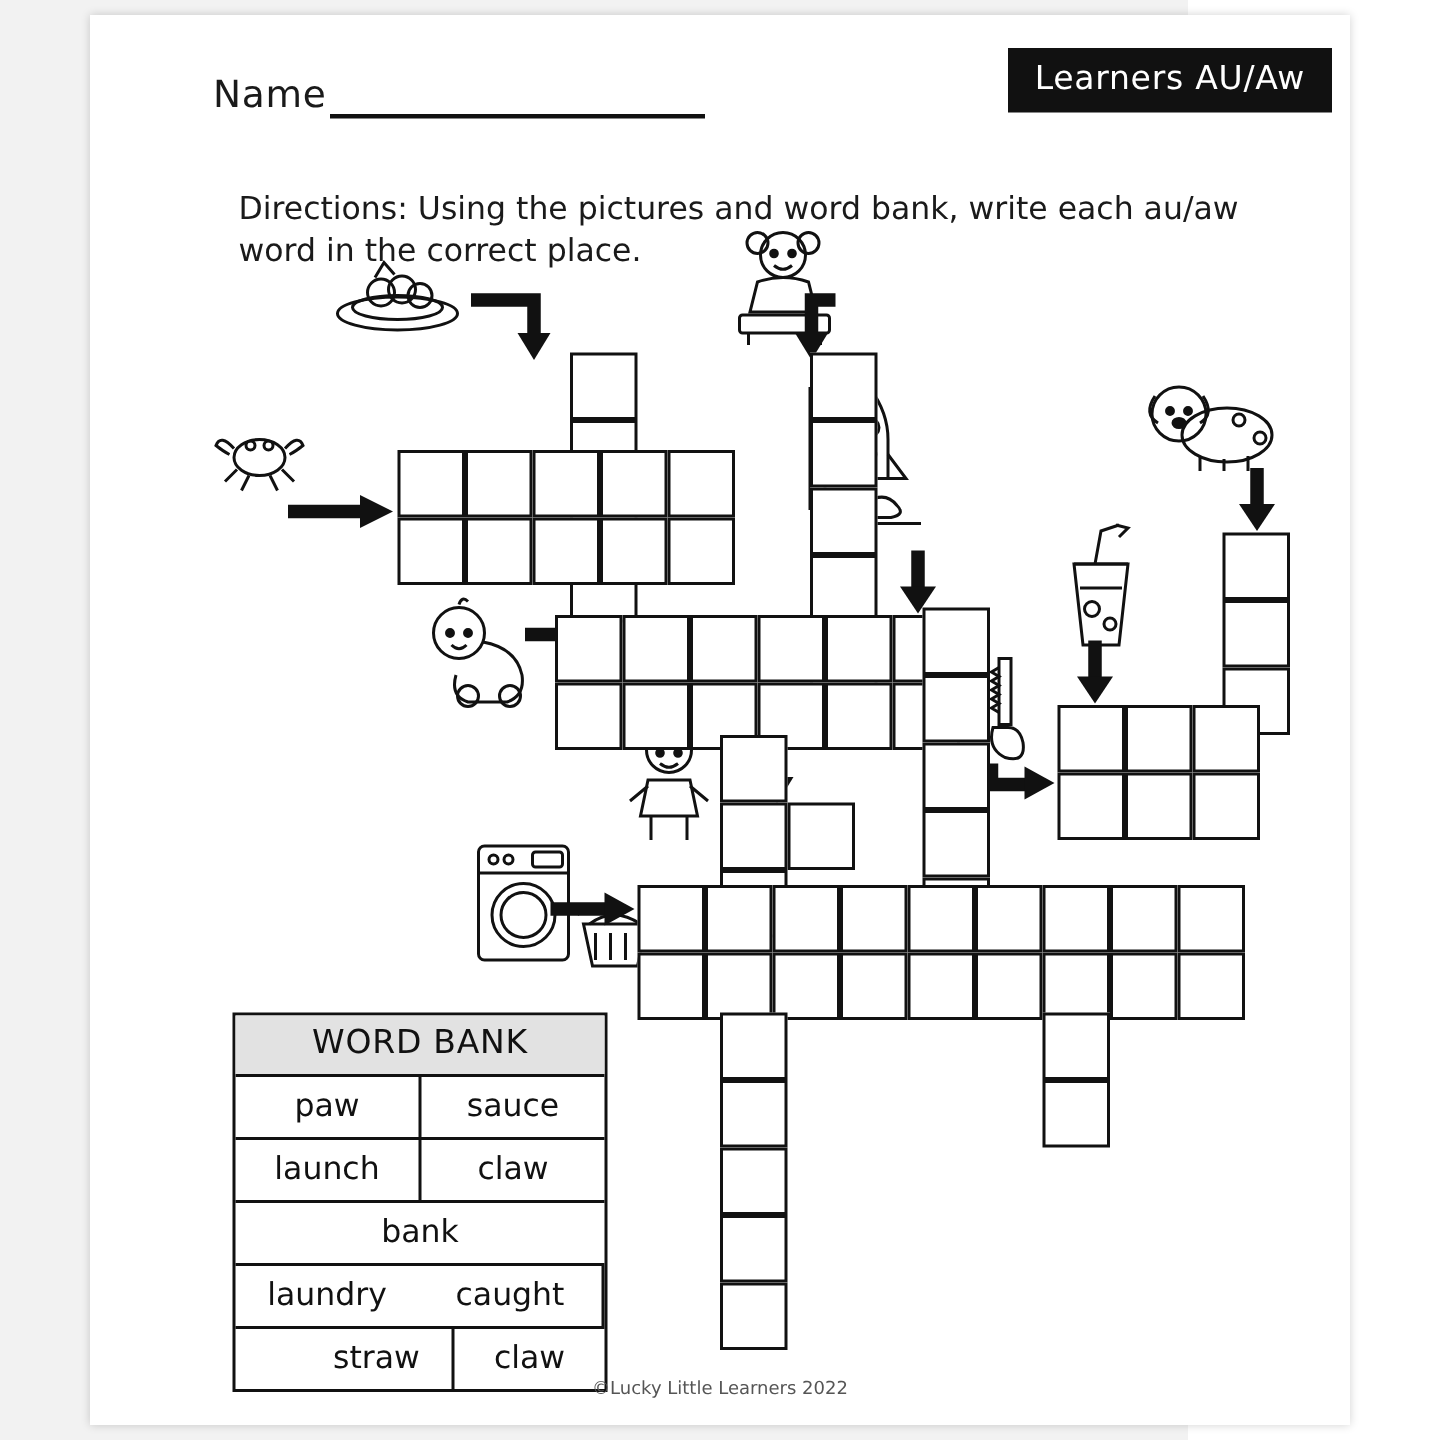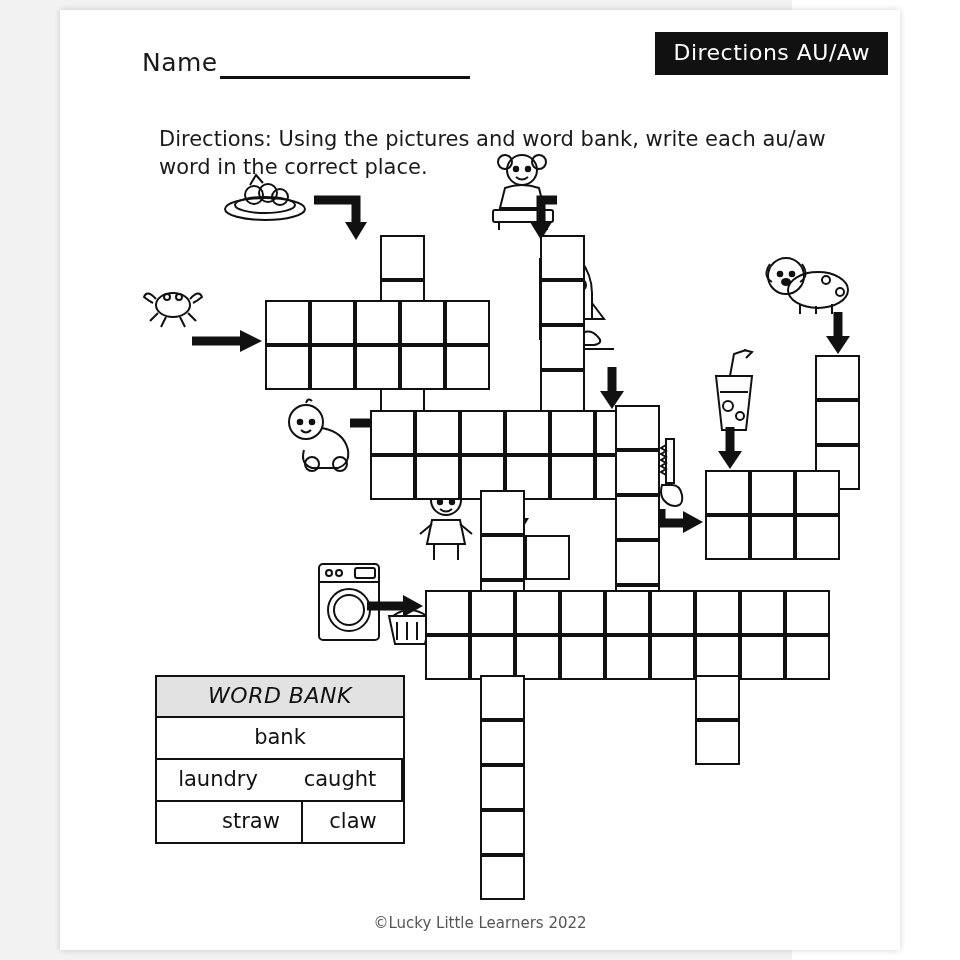--- a/index.html
+++ b/index.html
@@ -109,21 +109,20 @@
     box-sizing: border-box;
   }
   .wb-header {
     border-bottom: 2px solid #111;
     background: #e2e2e2;
     text-align: center;
     font-size: 22px;
     padding: 6px 0 8px 0;
     color: #111;
     letter-spacing: .5px;
-    font-style: italic;
   }
   .wb-row {
     display: flex;
     border-bottom: 2px solid #111;
   }
   .wb-row:last-child { border-bottom: none; padding-left: 44px; }
   .wb-cell {
     flex: 1 1 50%;
     text-align: center;
     font-size: 21px;
@@ -131,33 +130,33 @@
     color: #111;
   }
   .wb-cell.left { border-right: 2px solid #111; }
 
   .footer {
     position: absolute;
     left: 0;
     right: 0;
     bottom: 18px;
     text-align: center;
-    font-size: 15px;
+    font-size: 12px;
     color: #555;
   }
 </style>
 </head>
 <body>
 
 <div id="page">
   <div class="sheet">
 
     <div class="name-label">Name</div>
     <div class="name-line"></div>
-    <div class="badge">Directions AU/Aw</div>
+    <div class="badge">Learners AU/Aw</div>
     <div class="directions">Directions:  Using the pictures and word bank, write each au/aw word in the correct place.</div>
 
     <div class="art" style="left:160px; top:155px;">
       <svg width="90" height="60" viewBox="0 0 90 60" fill="none" stroke="#111" stroke-width="2">
         <ellipse cx="45" cy="44" rx="40" ry="11"></ellipse>
         <ellipse cx="45" cy="40" rx="30" ry="8"></ellipse>
         <circle cx="34" cy="30" r="9"></circle>
           <circle cx="48" cy="28" r="9"></circle>
           <circle cx="60" cy="32" r="8"></circle>
         <path d="M30 20 l6 -10 l7 8"></path>
@@ -412,20 +411,28 @@
         <div class="cell" style="left: 420px; top: 755px; width: 45px; height: 45px;"></div>
         <div class="cell" style="left: 420px; top: 800px; width: 45px; height: 45px;"></div>
         <div class="cell" style="left: 420px; top: 845px; width: 45px; height: 45px;"></div>
         <div class="cell" style="left: 635px; top: 665px; width: 45px; height: 45px;"></div>
         <div class="cell" style="left: 635px; top: 710px; width: 45px; height: 45px;"></div>
       </div>
 
     <div class="wordbank">
       <div class="wb-header">WORD BANK</div>
       <div class="wb-row">
+        <div class="wb-cell left">paw</div>
+        <div class="wb-cell">sauce</div>
+      </div>
+      <div class="wb-row">
+        <div class="wb-cell left">launch</div>
+        <div class="wb-cell">claw</div>
+      </div>
+      <div class="wb-row">
         <div class="wb-cell">bank</div>
       </div>
       <div class="wb-row">
         <div class="wb-cell">laundry</div>
         <div class="wb-cell left">caught</div>
       </div>
       <div class="wb-row">
         <div class="wb-cell left">straw</div>
         <div class="wb-cell">claw</div>
       </div>

